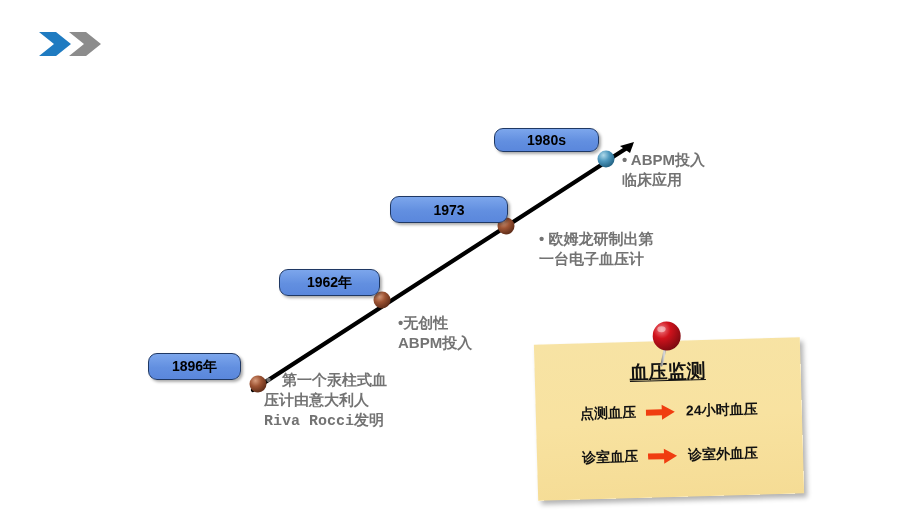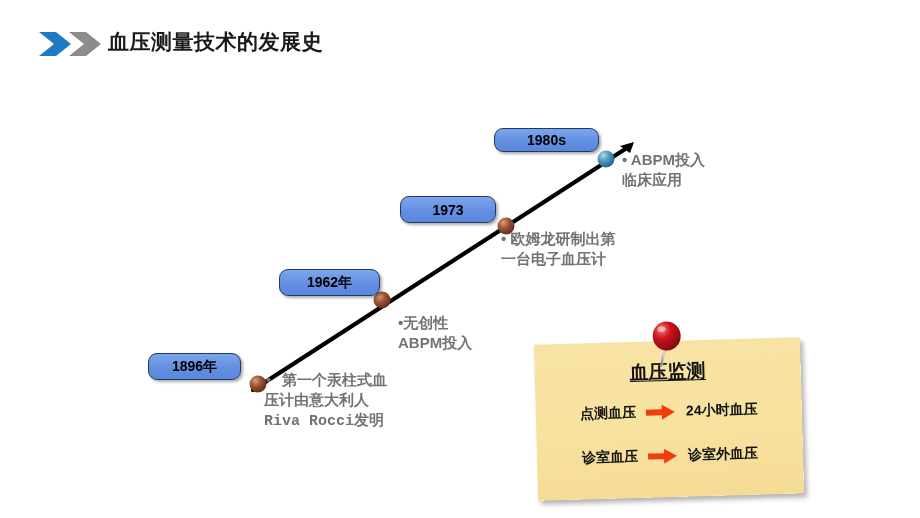--- a/index.html
+++ b/index.html
@@ -55,35 +55,35 @@
     font-weight: bold;
     text-align: center;
     box-shadow: 2px 2px 3px rgba(0,0,0,0.33);
     display: flex;
     align-items: center;
     justify-content: center;
     box-sizing: border-box;
   }
   #badge-0 { left: 148px; top: 353px; width: 93px; height: 27px; }
   #badge-1 { left: 279px; top: 269px; width: 101px; height: 27px; }
-  #badge-2 { left: 400px; top: 196px; width: 96px; height: 27px; }
+  #badge-2 { left: 390px; top: 196px; width: 118px; height: 27px; }
   #badge-3 { left: 494px; top: 128px; width: 105px; height: 24px; }
 
   
   .event-desc {
     position: absolute;
     font-size: 15px;
     font-weight: bold;
     color: #737373;
     line-height: 1.32;
     white-space: pre-line;
   }
   #desc-0 { left: 264px; top: 372px; width: 210px; font-family: Liberation Mono, monospace; }
   #desc-1 { left: 398px; top: 313px; width: 180px; }
-  #desc-2 { left: 501px; top: 229px; width: 200px; }
+  #desc-2 { left: 539px; top: 229px; width: 200px; }
   #desc-3 { left: 622px; top: 150px; width: 200px; }
 
   
   #sticky-wrap {
     position: absolute;
     left: 536px; top: 341px;
     width: 266px; height: 156px;
     transform: rotate(-1.6deg);
   }
   #sticky-note {
@@ -135,21 +135,20 @@
 
 <div id="header">
 
   <div id="chevrons">
     <svg width="66" height="28" viewBox="0 0 66 28">
       <polygon points="1,2 18,2 33,14 18,26 1,26 16,14" fill="#1F7BC1"></polygon>
       <polygon points="31,2 48,2 63,14 48,26 31,26 46,14" fill="#8C8C8C"></polygon>
     </svg>
   </div>
 
-  <div id="title">血压测量技术的发展史</div>
 </div>
 
 <svg id="timeline-svg" viewBox="0 0 920 518">
   <defs>
     <radialGradient id="gradBrown" cx="35%" cy="30%" r="75%">
       <stop offset="0%" stop-color="#D79B7C"></stop>
       <stop offset="45%" stop-color="#9E5434"></stop>
       <stop offset="100%" stop-color="#5B2A17"></stop>
     </radialGradient>
     <radialGradient id="gradTeal" cx="35%" cy="28%" r="78%">

